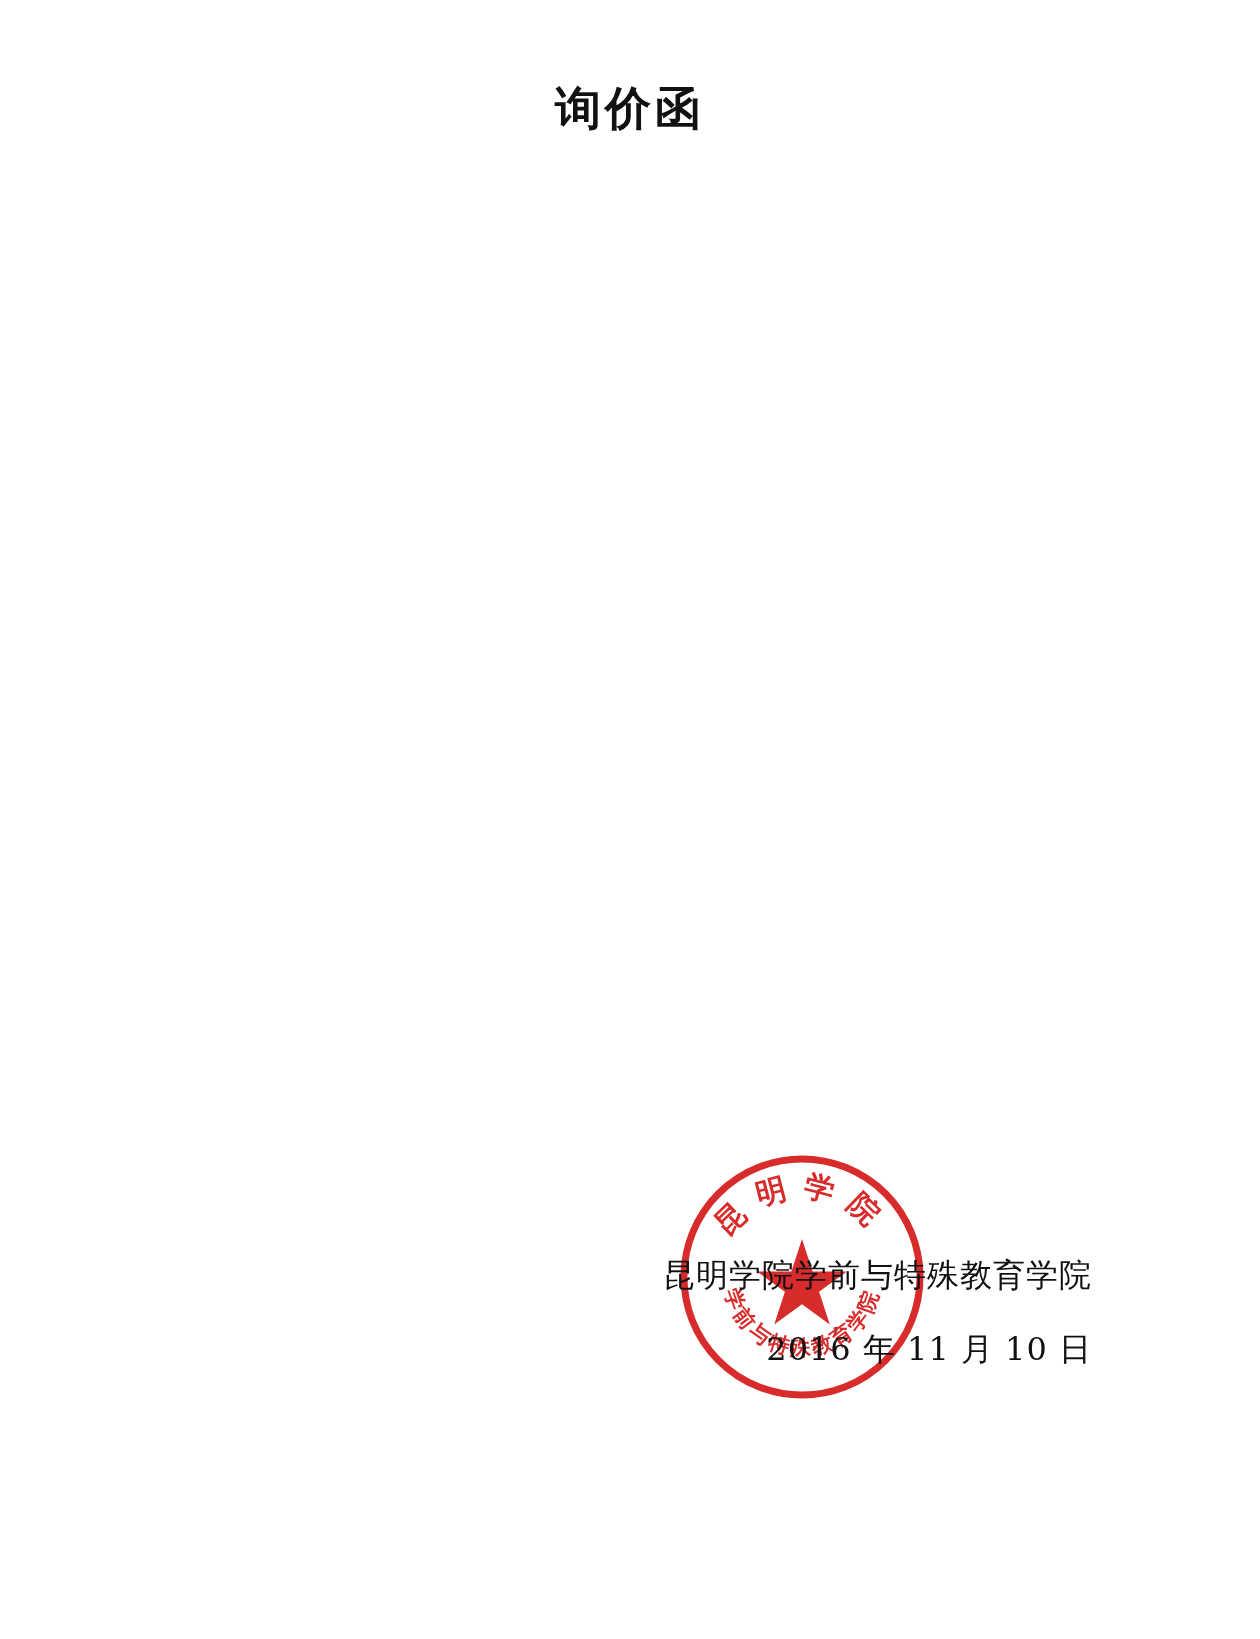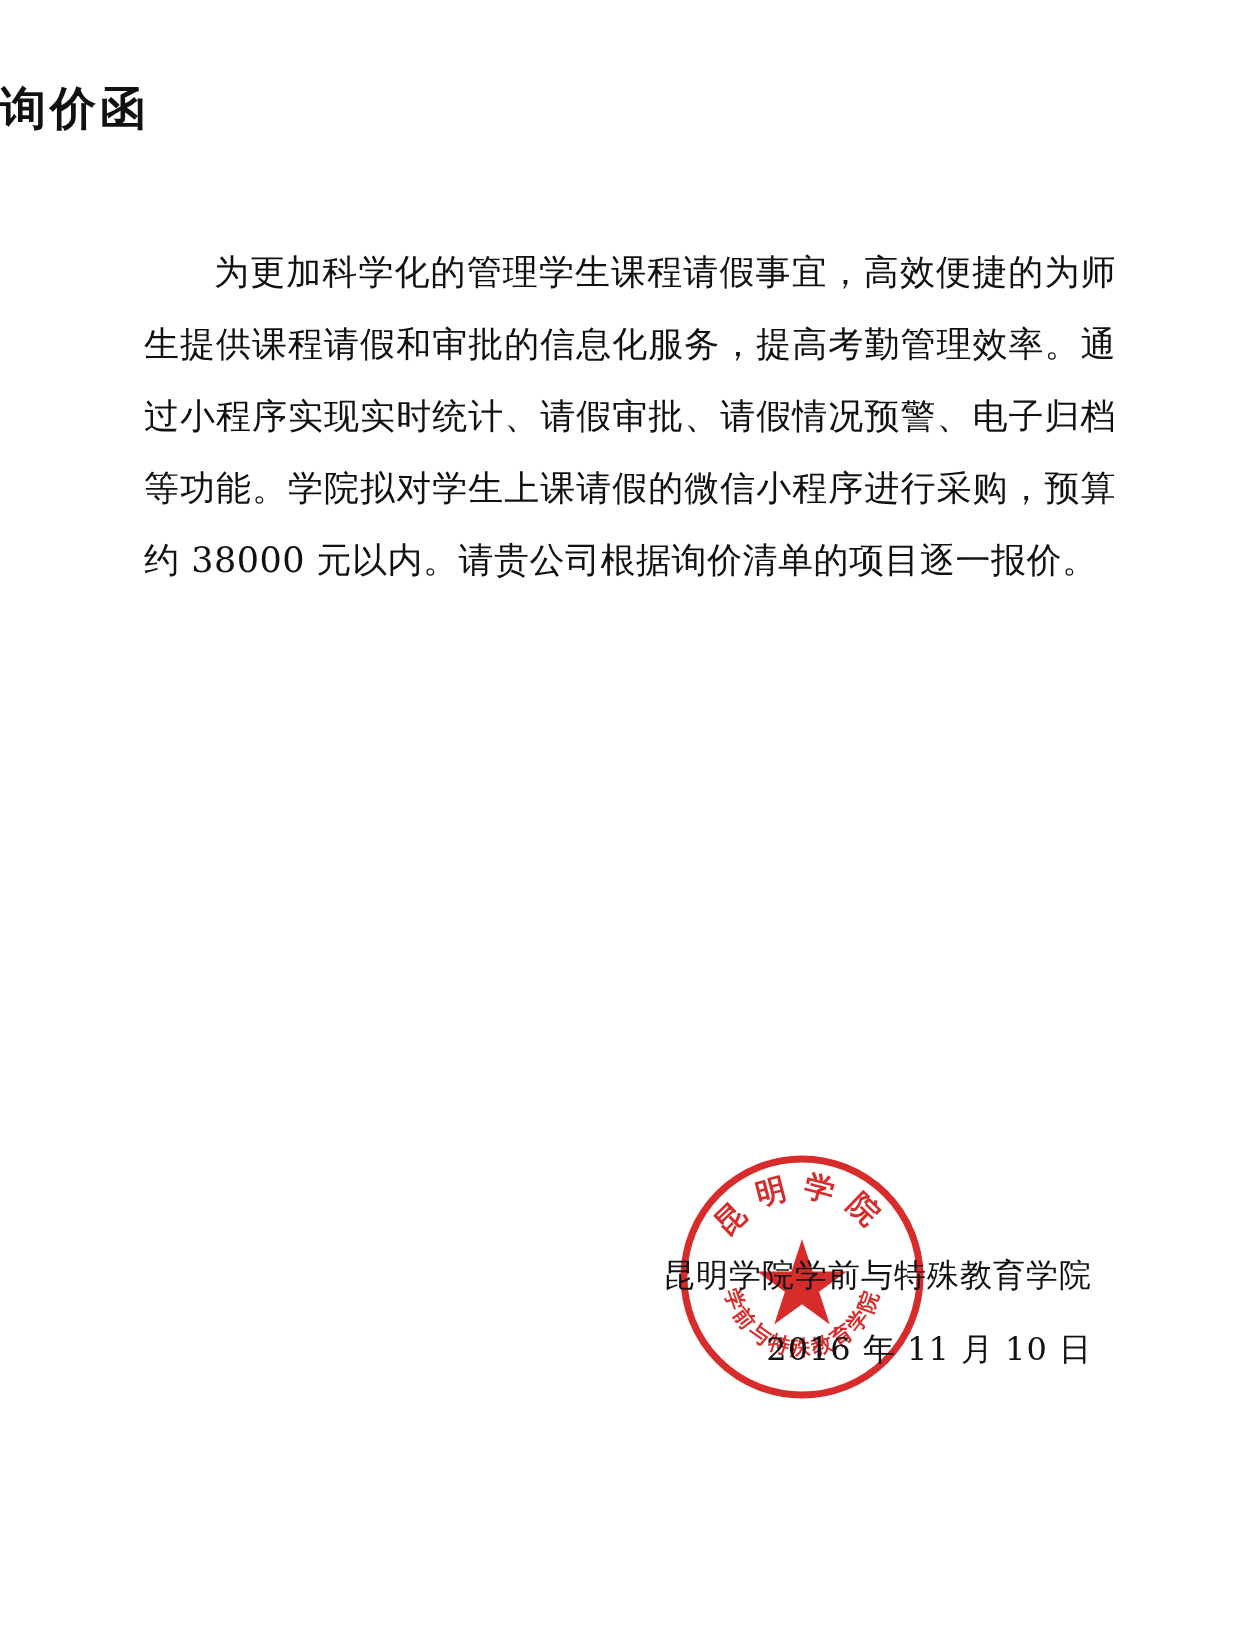--- a/index.html
+++ b/index.html
@@ -18,21 +18,21 @@
 
   .page {
     position: relative;
     width: 1260px;
     height: 1639px;
     box-sizing: border-box;
     padding: 0;
   }
 
   .doc-title {
-    text-align: left;
+    text-align: center;
     font-size: 46px;
     font-weight: bold;
     letter-spacing: 4px;
     margin: 78px 0 0 0;
     font-family: "DejaVu Serif", "Liberation Serif", serif;
   }
 
   .body-block {
     margin: 96px auto 0 auto;
     width: 972px;
@@ -84,21 +84,20 @@
   }
 </style>
 </head>
 <body>
 
 <div class="page">
 
   <h1 class="doc-title">询价函</h1>
 
   <div class="body-block">
-    <p class="para">为更加科学化的管理学生课程请假事宜，高效便捷的为师生提供课程请假和审批的信息化服务，提高考勤管理效率。通过小程序实现实时统计、请假审批、请假情况预警、电子归档等功能。学院拟对学生上课请假的微信小程序进行采购，预算约 38000 元以内。请贵公司根据询价清单的项目逐一报价。</p>
   </div>
 
   <div class="seal">
     <svg width="248" height="248" viewBox="0 0 248 248" xmlns="http://www.w3.org/2000/svg">
       <circle cx="124" cy="124" r="118" fill="none" stroke="#d51a1a" stroke-width="7"></circle>
       <path id="arcpath" d="M 38 130 A 86 86 0 0 1 210 130" fill="none" stroke="none"></path>
       <text class="seal-text-arc" font-size="30" letter-spacing="14">
         <textPath href="#arcpath" startOffset="50%" text-anchor="middle">昆明学院</textPath>
       </text>
       <path id="arcbottom" d="M 46 124 A 78 78 0 0 0 202 124" fill="none" stroke="none"></path>

